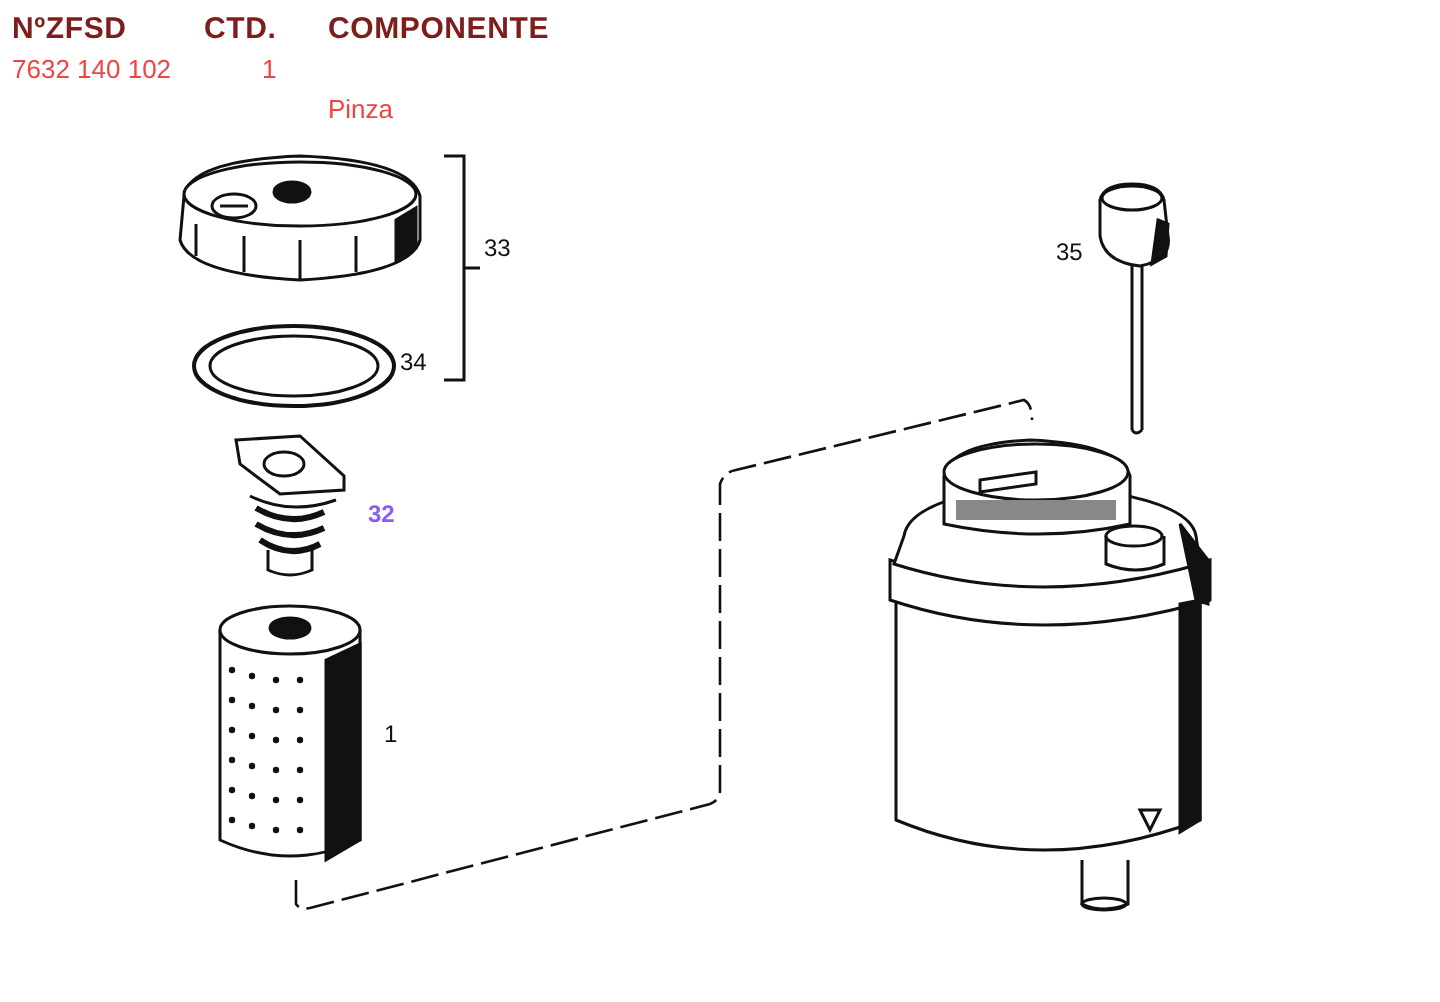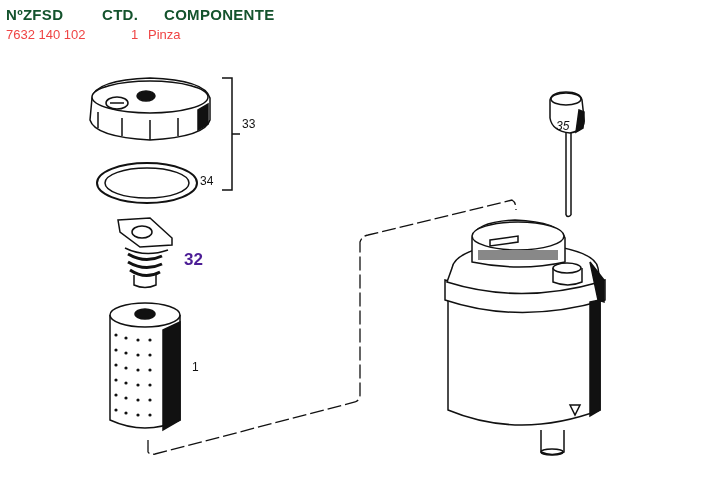--- a/index.html
+++ b/index.html
@@ -1,32 +1,32 @@
 <!DOCTYPE html>
 <html><head>
 <meta charset="utf-8">
 <style>
   html, body { margin:0; padding:0; background:#ffffff; }
   body { width:720px; height:501px; position:relative; overflow:hidden; font-family:"Liberation Sans", sans-serif; }
-  .hdr { position:absolute; top:6px; font-weight:bold; font-size:15px; color:#14532d; letter-spacing:0.3px; }
+  .hdr { position:absolute; top:6px; font-weight:bold; font-size:15px; color:#7f1d1d; letter-spacing:0.3px; }
   .row { position:absolute; top:27px; font-size:13px; color:#ef4444; }
   .lbl { position:absolute; font-size:12px; color:#111; }
-  .lbl.red { color:#4c1d95; font-weight:bold; font-size:17px; }
+  .lbl.red { color:#8b5cf6; font-weight:bold; font-size:12px; }
   svg.diagram { position:absolute; left:0; top:0; }
 </style>
 </head>
 <body>
 
 <div class="hdr" style="left:6px;">NºZFSD</div>
 <div class="hdr" style="left:102px;">CTD.</div>
 <div class="hdr" style="left:164px;text-align:center;">COMPONENTE</div>
 
 <div class="row" style="left:6px;">7632 140 102</div>
 <div class="row" style="left:131px;">1</div>
-<div class="row" style="left:148px;">Pinza</div>
+<div class="row" style="left:164px;margin-top:20px;">Pinza</div>
 
 <svg class="diagram" width="720" height="501" fill="none" stroke="#111" stroke-width="1.5">
 
   <g>
     <path d="M92,98 Q95,80 150,78 Q205,80 210,98 L210,120 Q205,137 150,140 Q95,137 90,120 Z" fill="#fff"></path>
     <ellipse cx="150" cy="97" rx="58" ry="16" fill="#fff"></ellipse>
     <ellipse cx="117" cy="103" rx="11" ry="6"></ellipse>
     <line x1="110" y1="103" x2="124" y2="103"></line>
     <ellipse cx="146" cy="96" rx="9" ry="5" fill="#111"></ellipse>
     <path d="M98,112 L98,128 M122,118 L122,136 M150,120 L150,140 M178,118 L178,136 M200,112 L200,128"></path>
@@ -108,13 +108,13 @@
     <path d="M570,405 L575,415 L580,405 Z"></path>
     <path d="M541,430 L541,452 Q552,457 564,452 L564,430"></path>
     <ellipse cx="552" cy="452" rx="11" ry="3"></ellipse>
   </g>
 </svg>
 
 <div class="lbl" style="left:242px; top:117px;">33</div>
 <div class="lbl" style="left:200px; top:174px;">34</div>
 <div class="lbl red" style="left:184px; top:250px;">32</div>
 <div class="lbl" style="left:192px; top:360px;">1</div>
-<div class="lbl" style="left:556px; top:119px;font-style:italic;">35</div>
+<div class="lbl" style="left:528px; top:119px;">35</div>
 
 </body></html>

